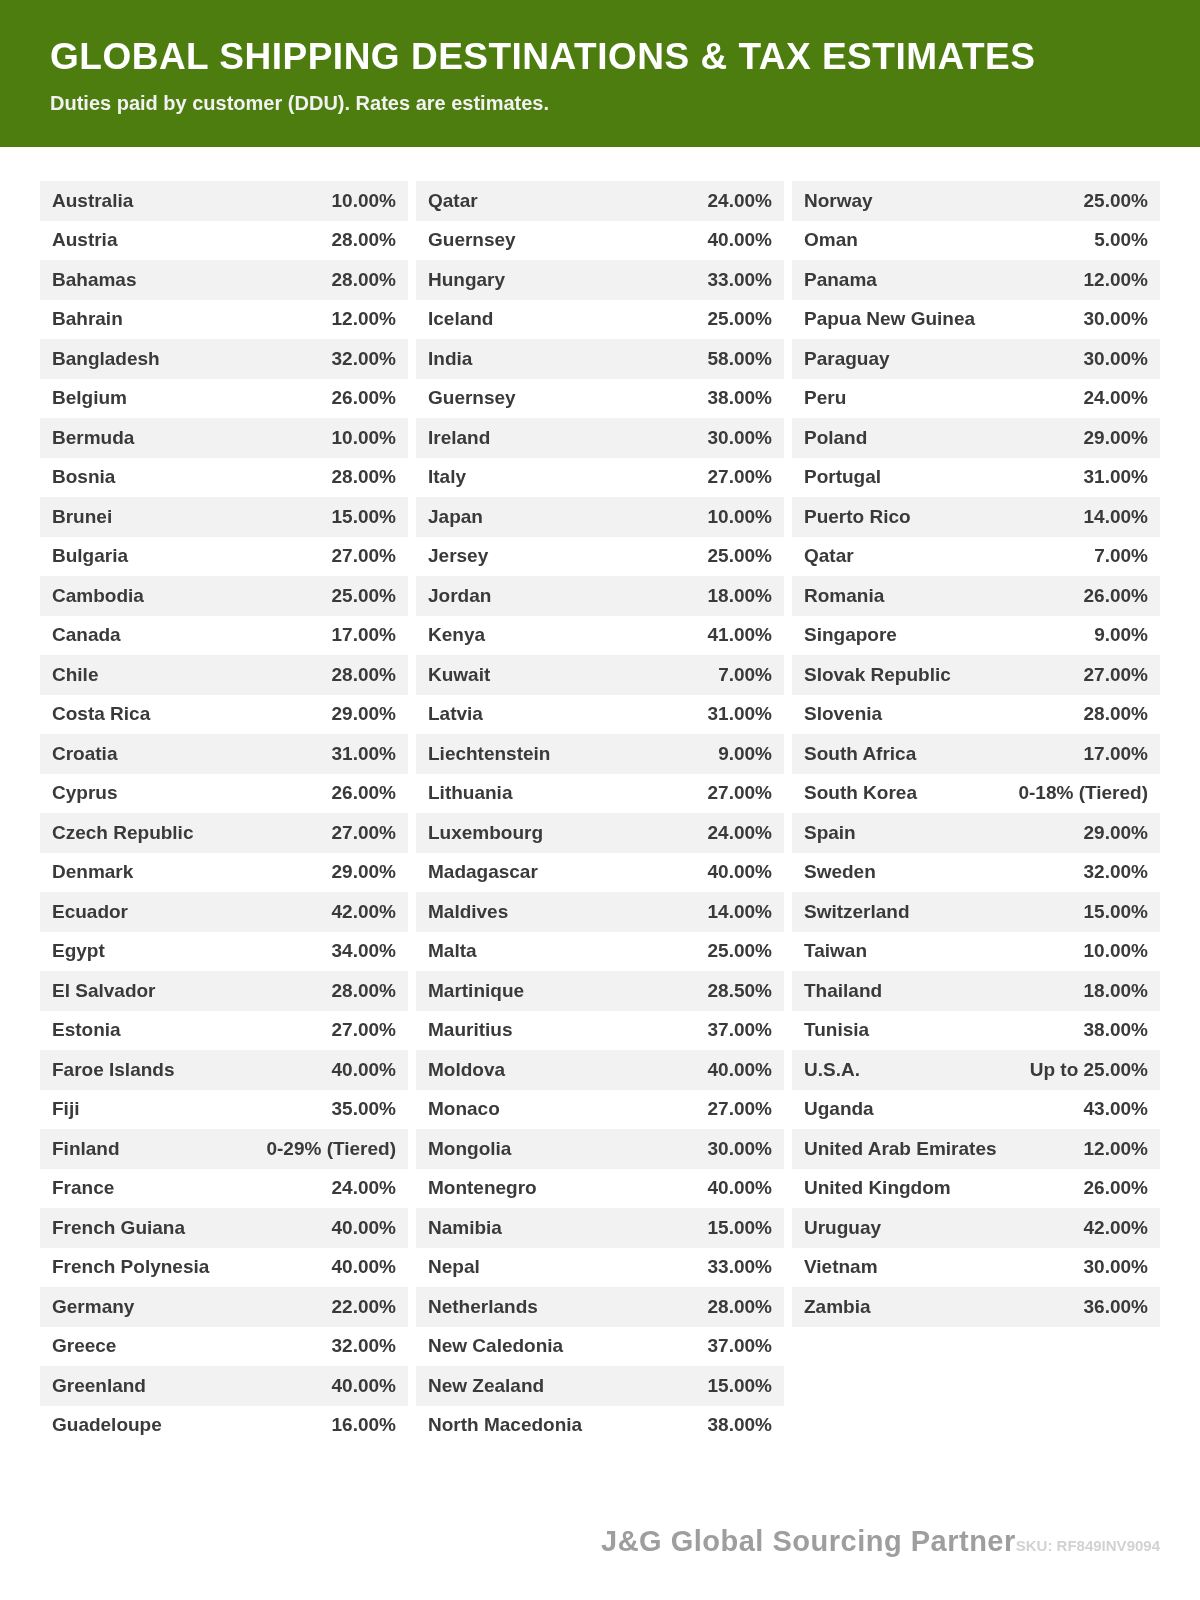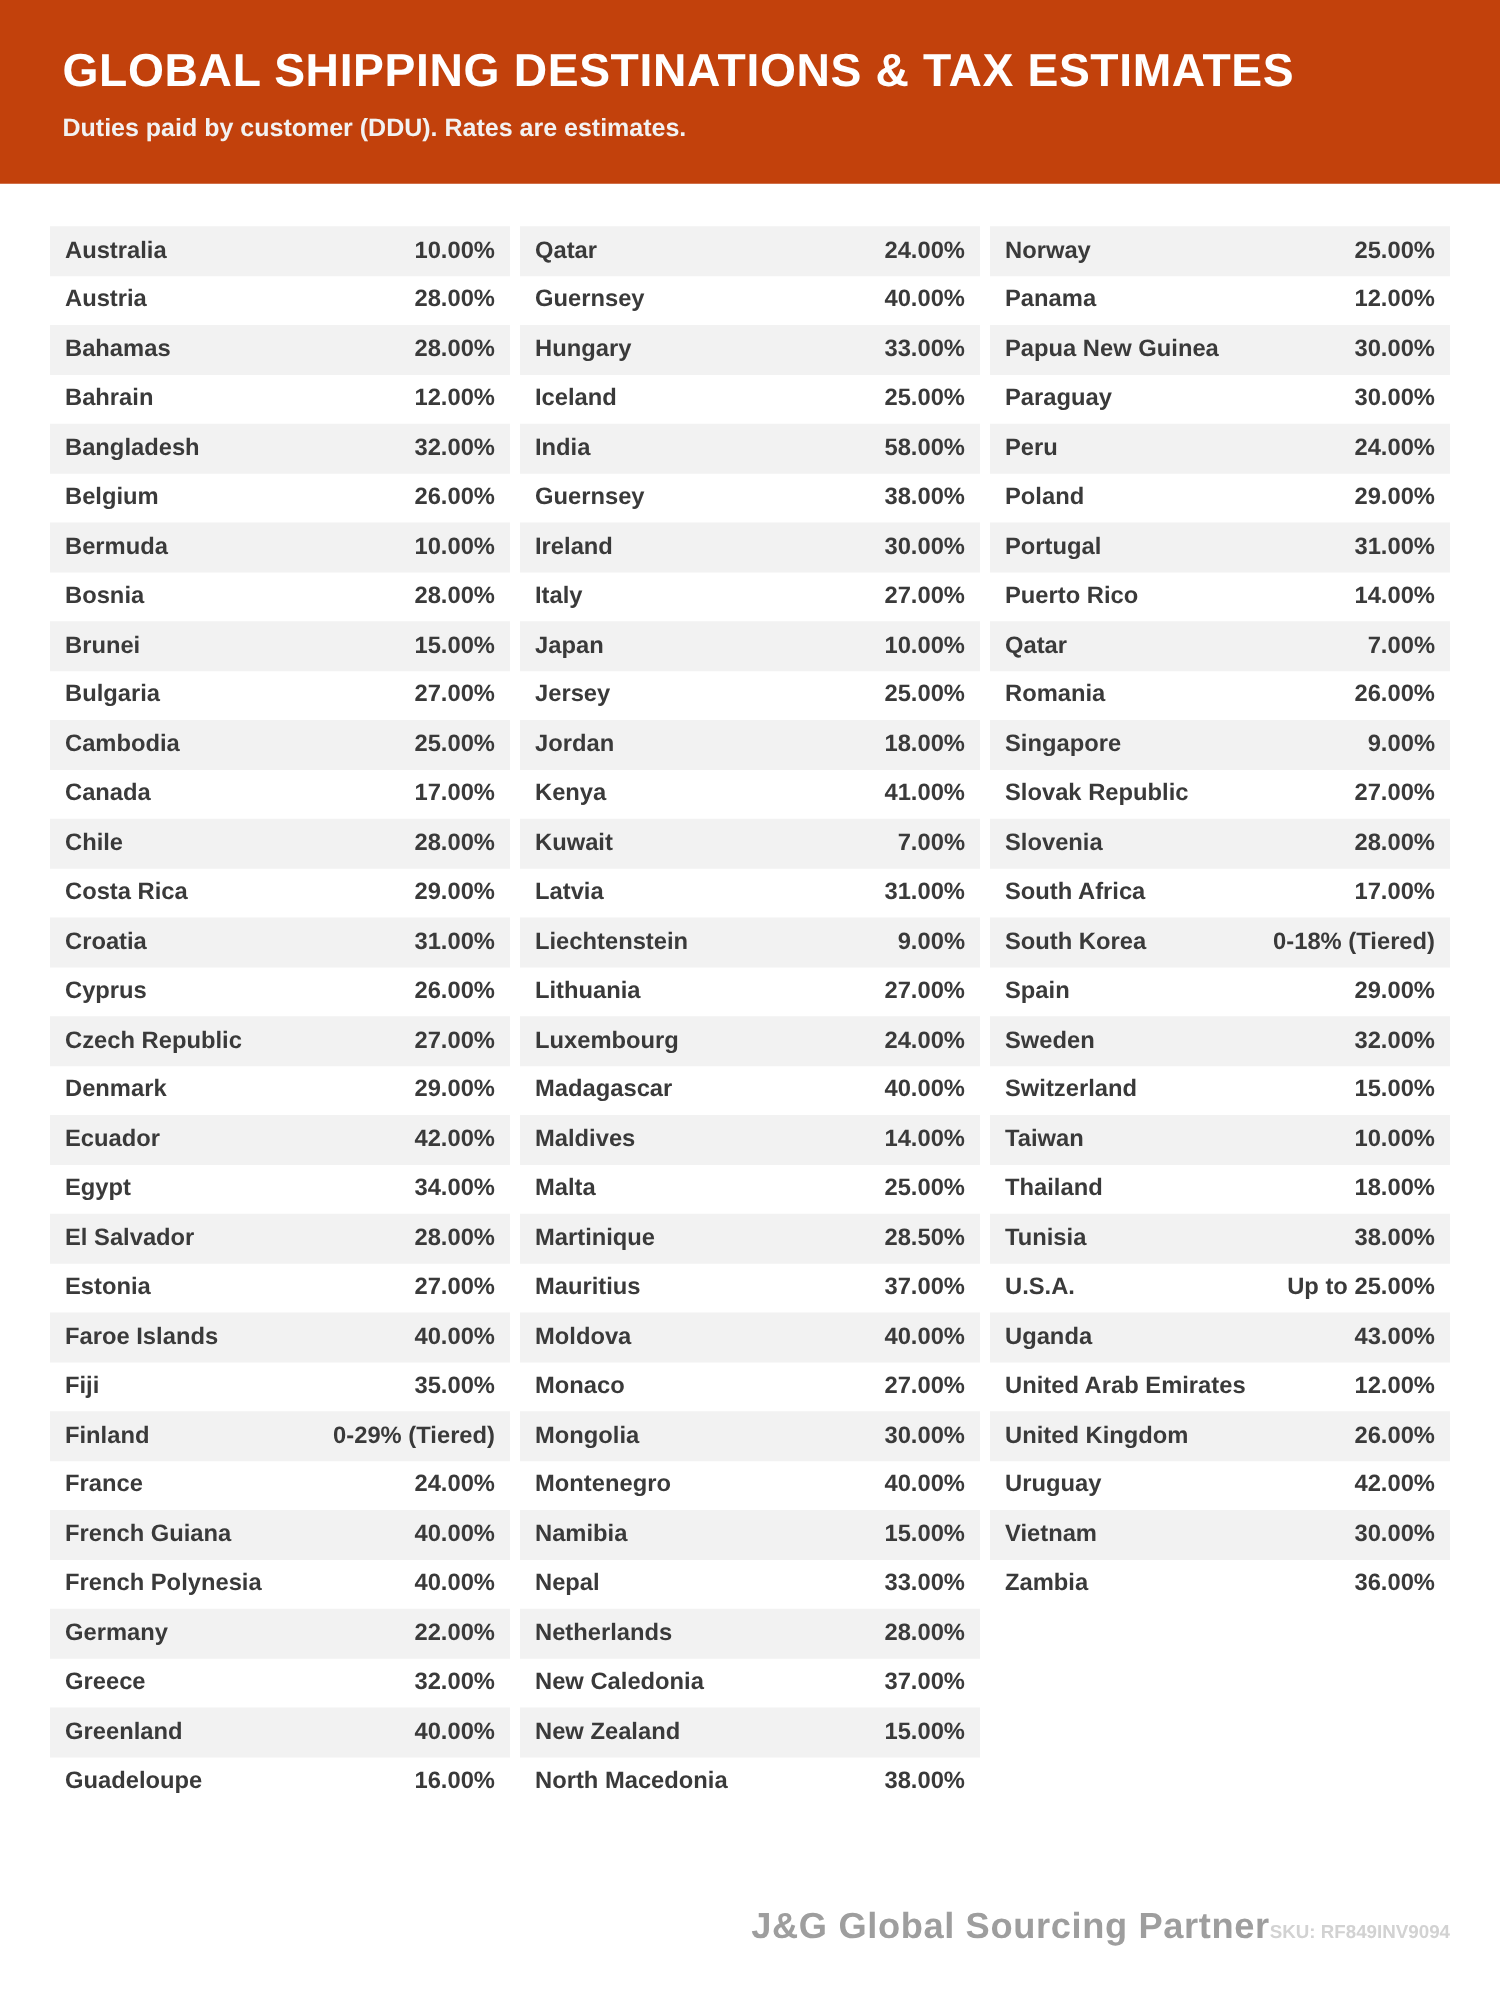--- a/index.html
+++ b/index.html
@@ -9,21 +9,21 @@
     font-family: "Liberation Sans", sans-serif;
   }
   .page {
     position: relative;
     width: 1200px;
     height: 1600px;
     background: #ffffff;
     overflow: hidden;
   }
   .header {
-    background: #c2410c;
+    background: #4d7c0f;
     color: #ffffff;
     padding: 36px 50px 32px 50px;
     box-sizing: border-box;
   }
   .header h1 {
     margin: 0 0 14px 0;
     font-size: 37px;
     font-weight: bold;
     letter-spacing: 0.5px;
     color: #ffffff;
@@ -359,20 +359,24 @@
           <span class="country">North Macedonia</span>
           <span class="rate">38.00%</span>
         </div>
       </div>
     <div class="col">
         <div class="row">
           <span class="country">Norway</span>
           <span class="rate">25.00%</span>
         </div>
         <div class="row">
+          <span class="country">Oman</span>
+          <span class="rate">5.00%</span>
+        </div>
+        <div class="row">
           <span class="country">Panama</span>
           <span class="rate">12.00%</span>
         </div>
         <div class="row">
           <span class="country">Papua New Guinea</span>
           <span class="rate">30.00%</span>
         </div>
         <div class="row">
           <span class="country">Paraguay</span>
           <span class="rate">30.00%</span>

